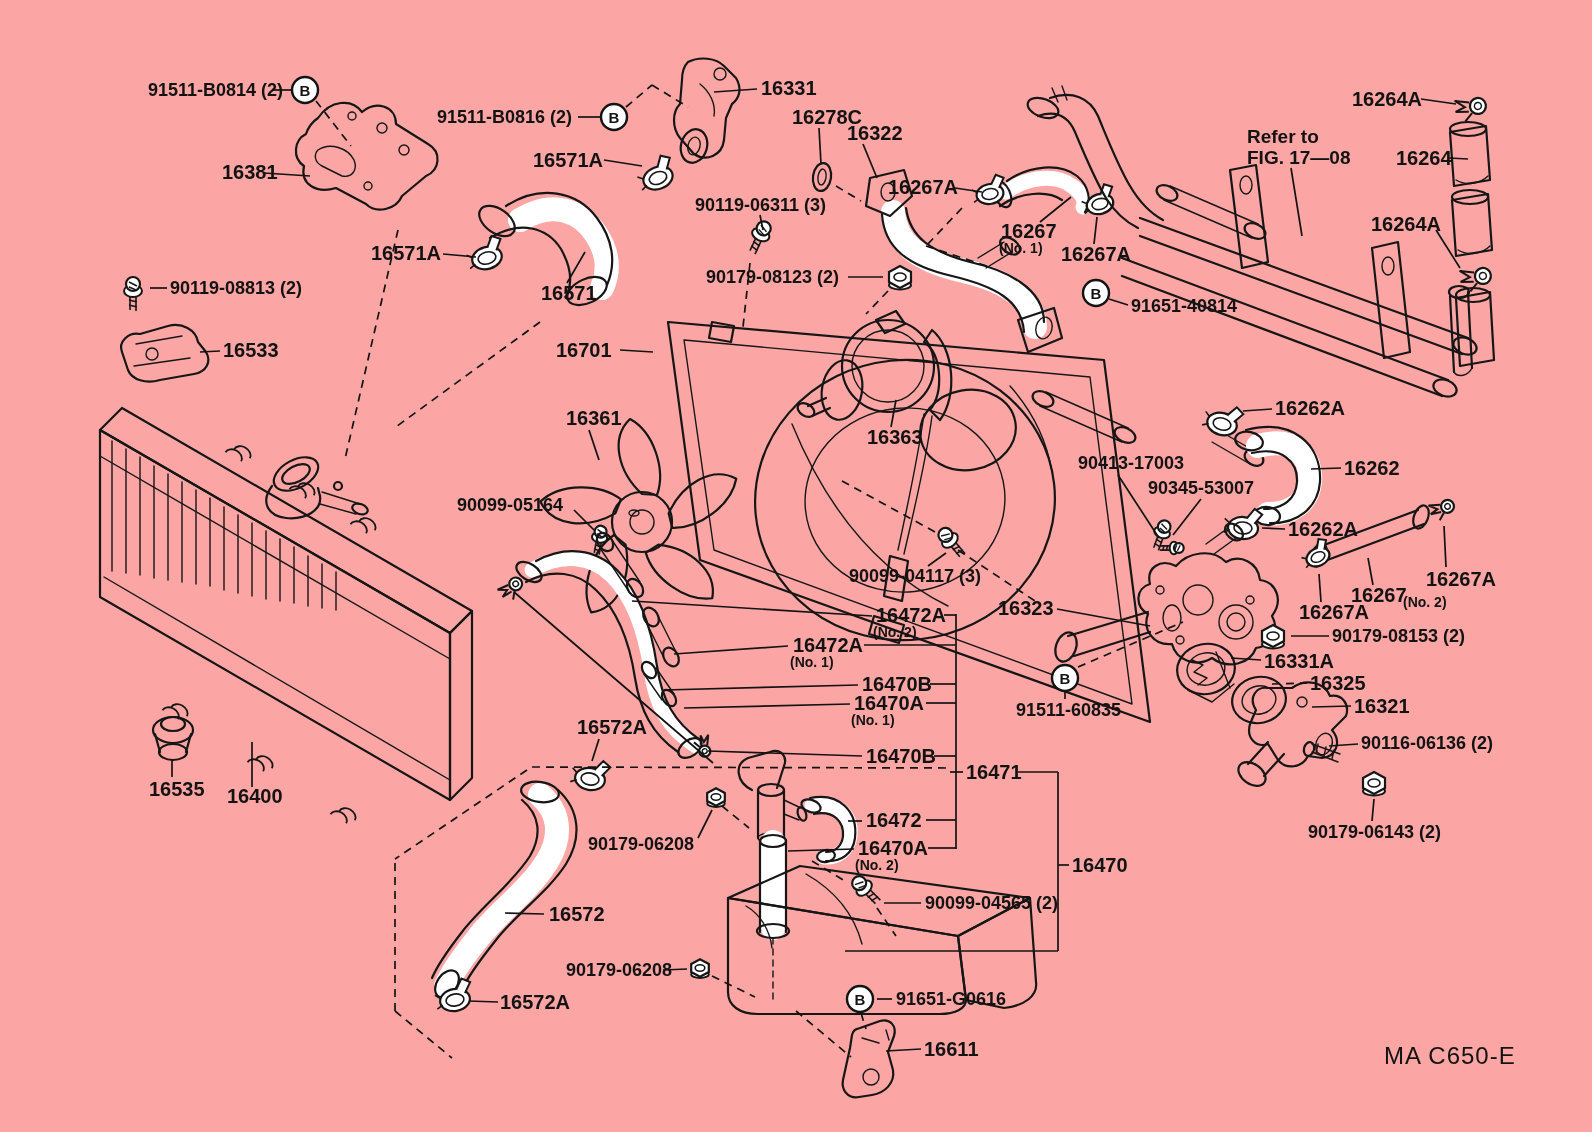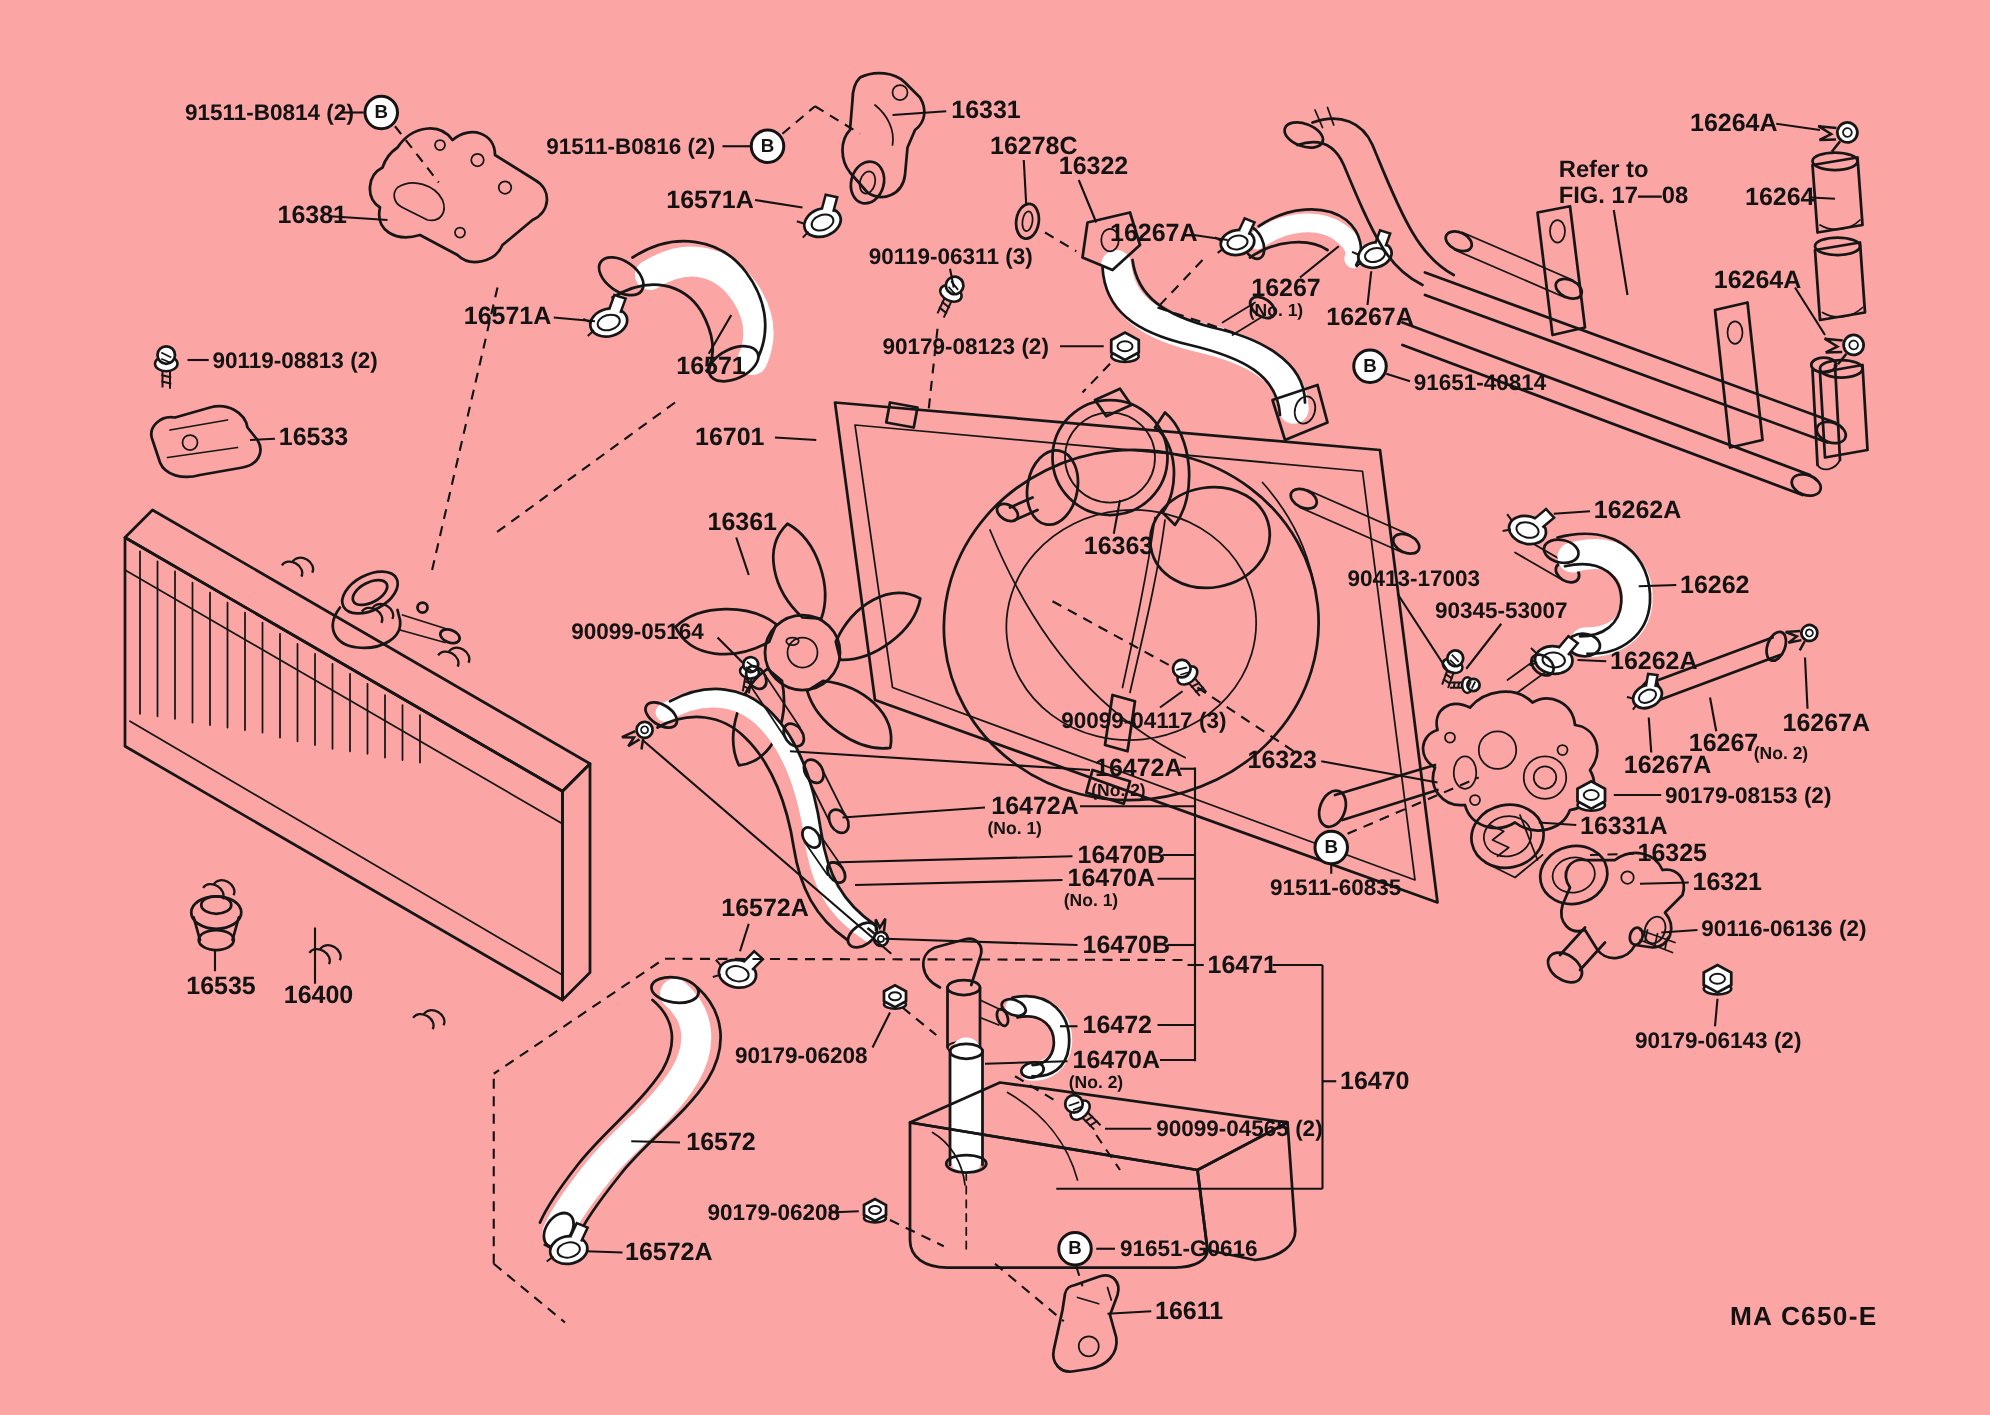--- a/index.html
+++ b/index.html
@@ -10,21 +10,21 @@
   .art path,.art line,.art ellipse,.art circle,.art rect{stroke:#161616;stroke-width:2.2;fill:none;
       stroke-linecap:round;stroke-linejoin:round;}
   .art .thin{stroke-width:1.4;}
   .art .wht{stroke:#ffffff;stroke-width:24;fill:none;}
   .art .whtn{stroke:#ffffff;stroke-width:15;fill:none;}
   .fill{fill:#ffffff;}
   #annotations text{font-family:"Liberation Sans",sans-serif;font-weight:700;fill:#131313;}
   #annotations line{stroke:#131313;stroke-width:1.7;}
   #annotations line.dash{stroke-dasharray:8 6;}
   #annotations circle{stroke:#131313;stroke-width:2.4;fill:#ffffff;}
-  .figcode{position:absolute;font-weight:700;font-size:21px;color:#131313;letter-spacing:1px;}
+  .figcode{position:absolute;font-weight:400;font-size:24px;color:#131313;letter-spacing:1px;}
 </style>
 </head>
 <body>
 
 <div class="stage">
   <svg width="1592" height="1132" viewBox="0 0 1592 1132">
     <defs>
       <g id="g-clamp">
         <ellipse rx="15" ry="11" class="fill" stroke="#161616" stroke-width="2.2"></ellipse>
         <ellipse rx="9" ry="6" fill="none" stroke="#161616" stroke-width="1.6"></ellipse>

